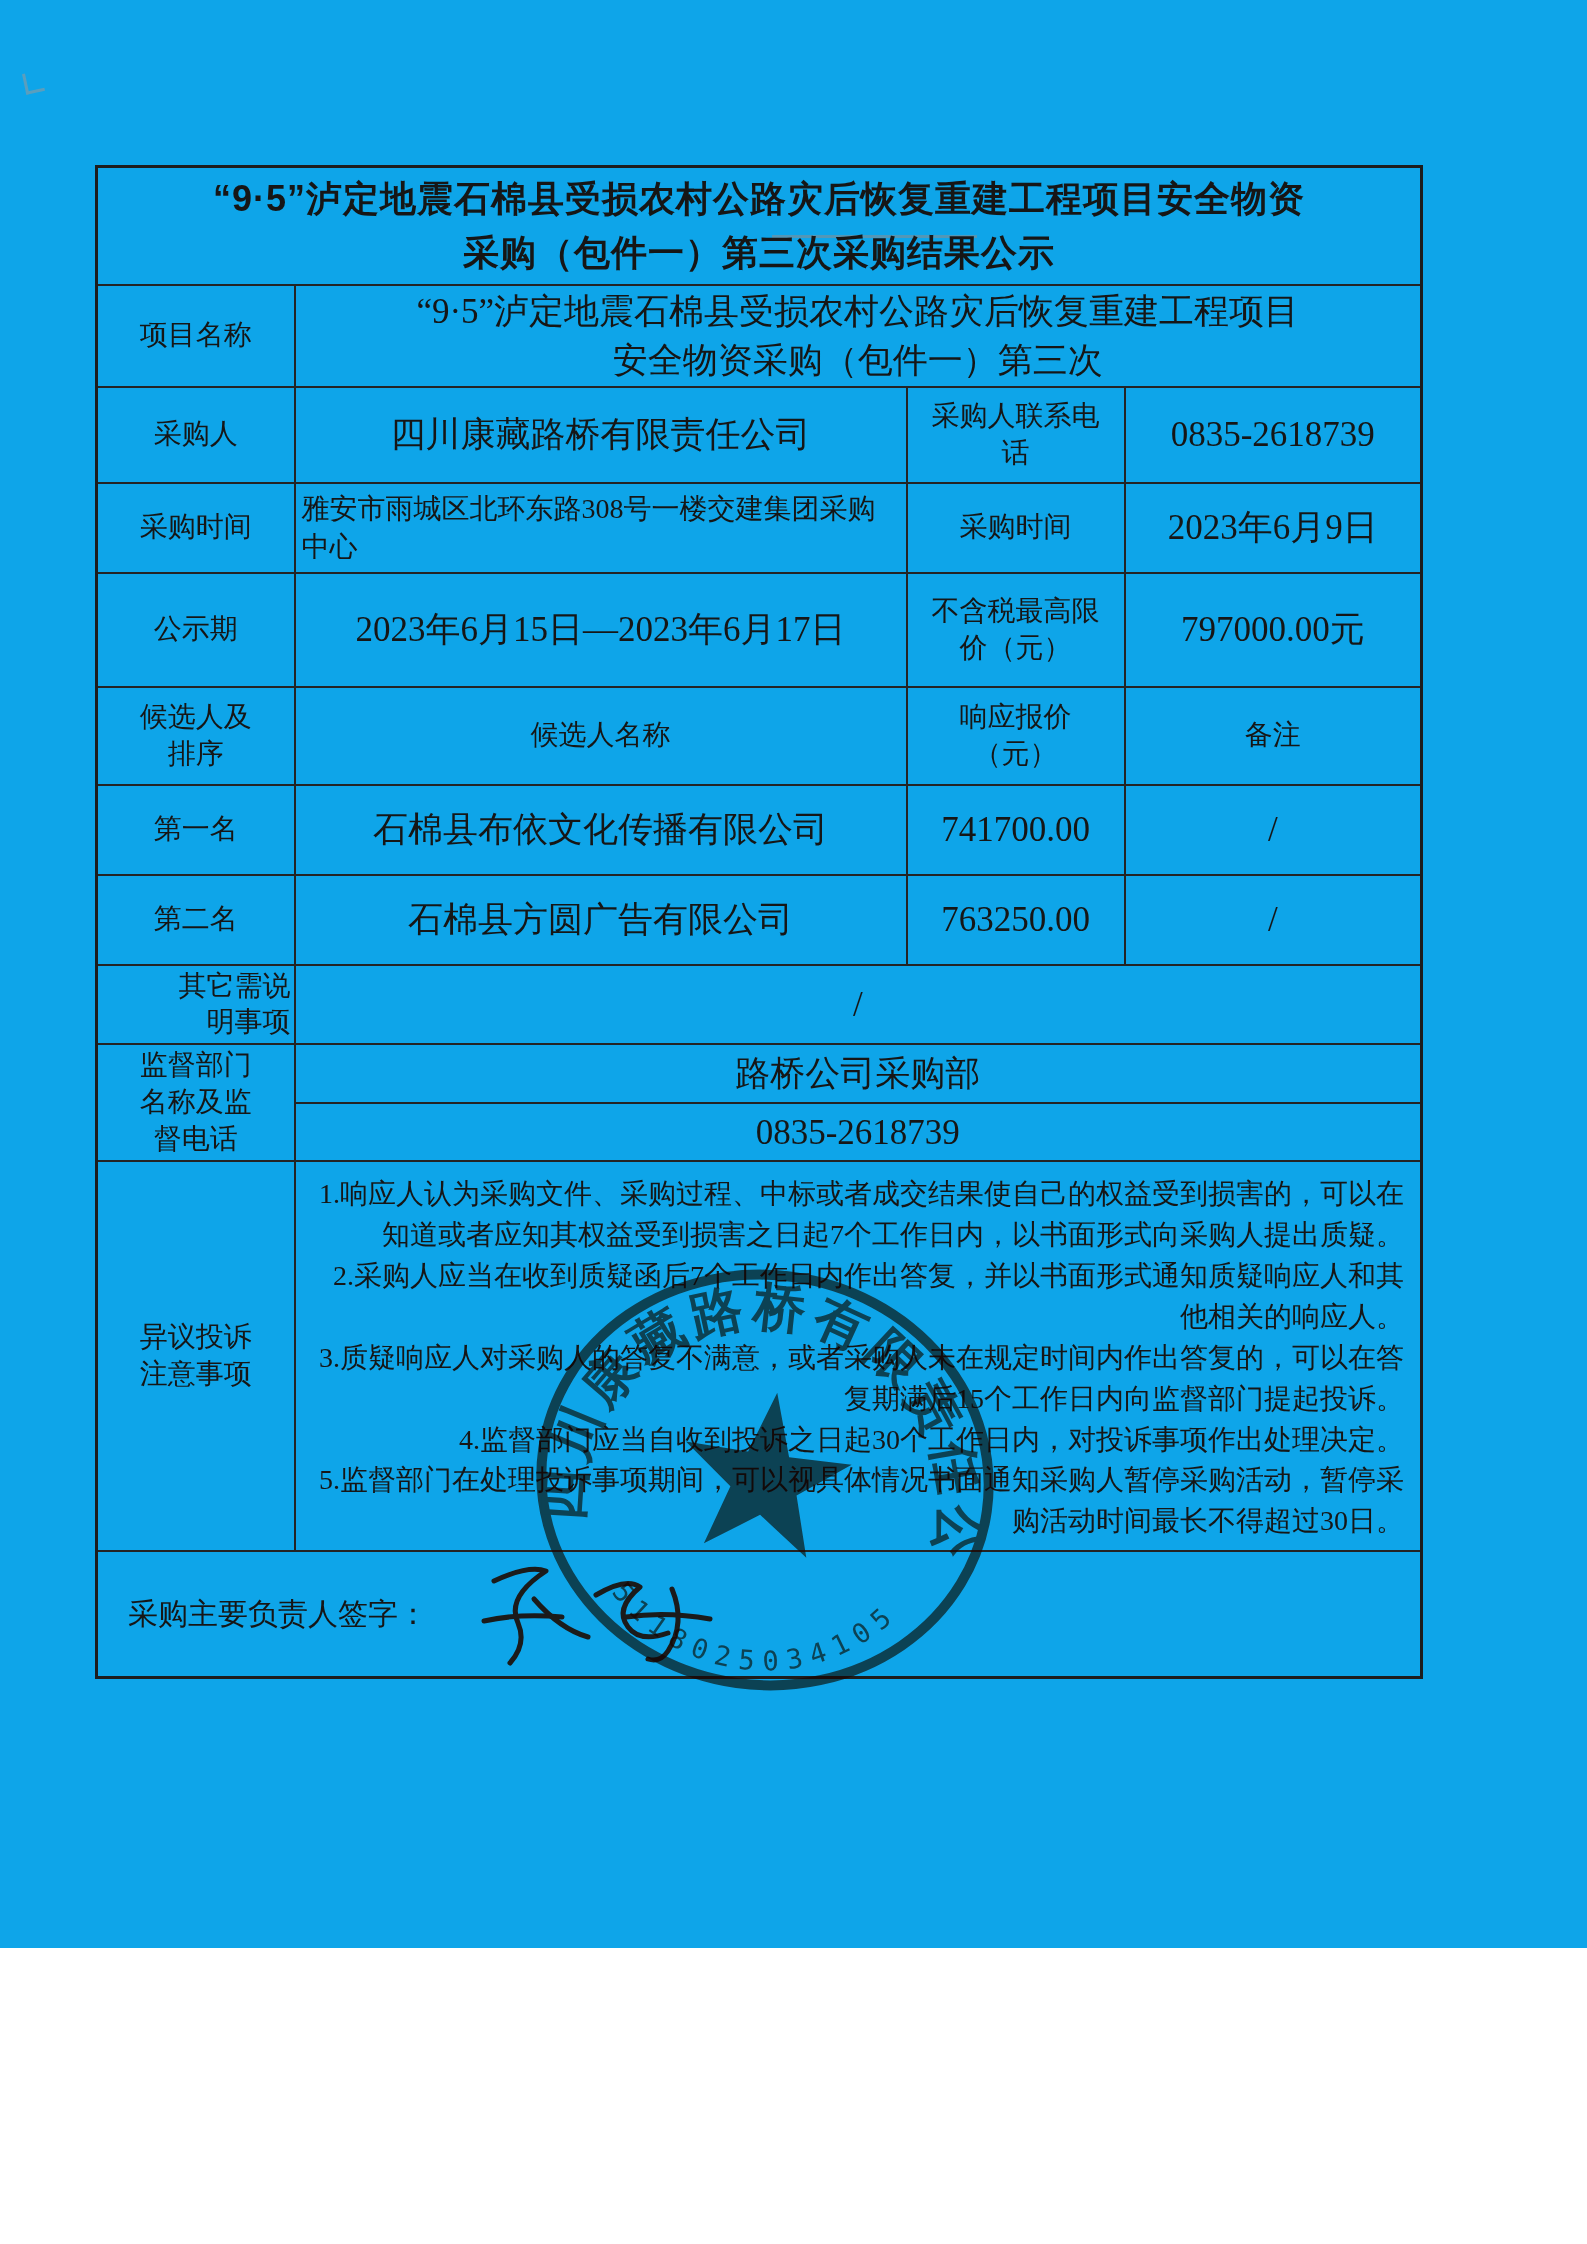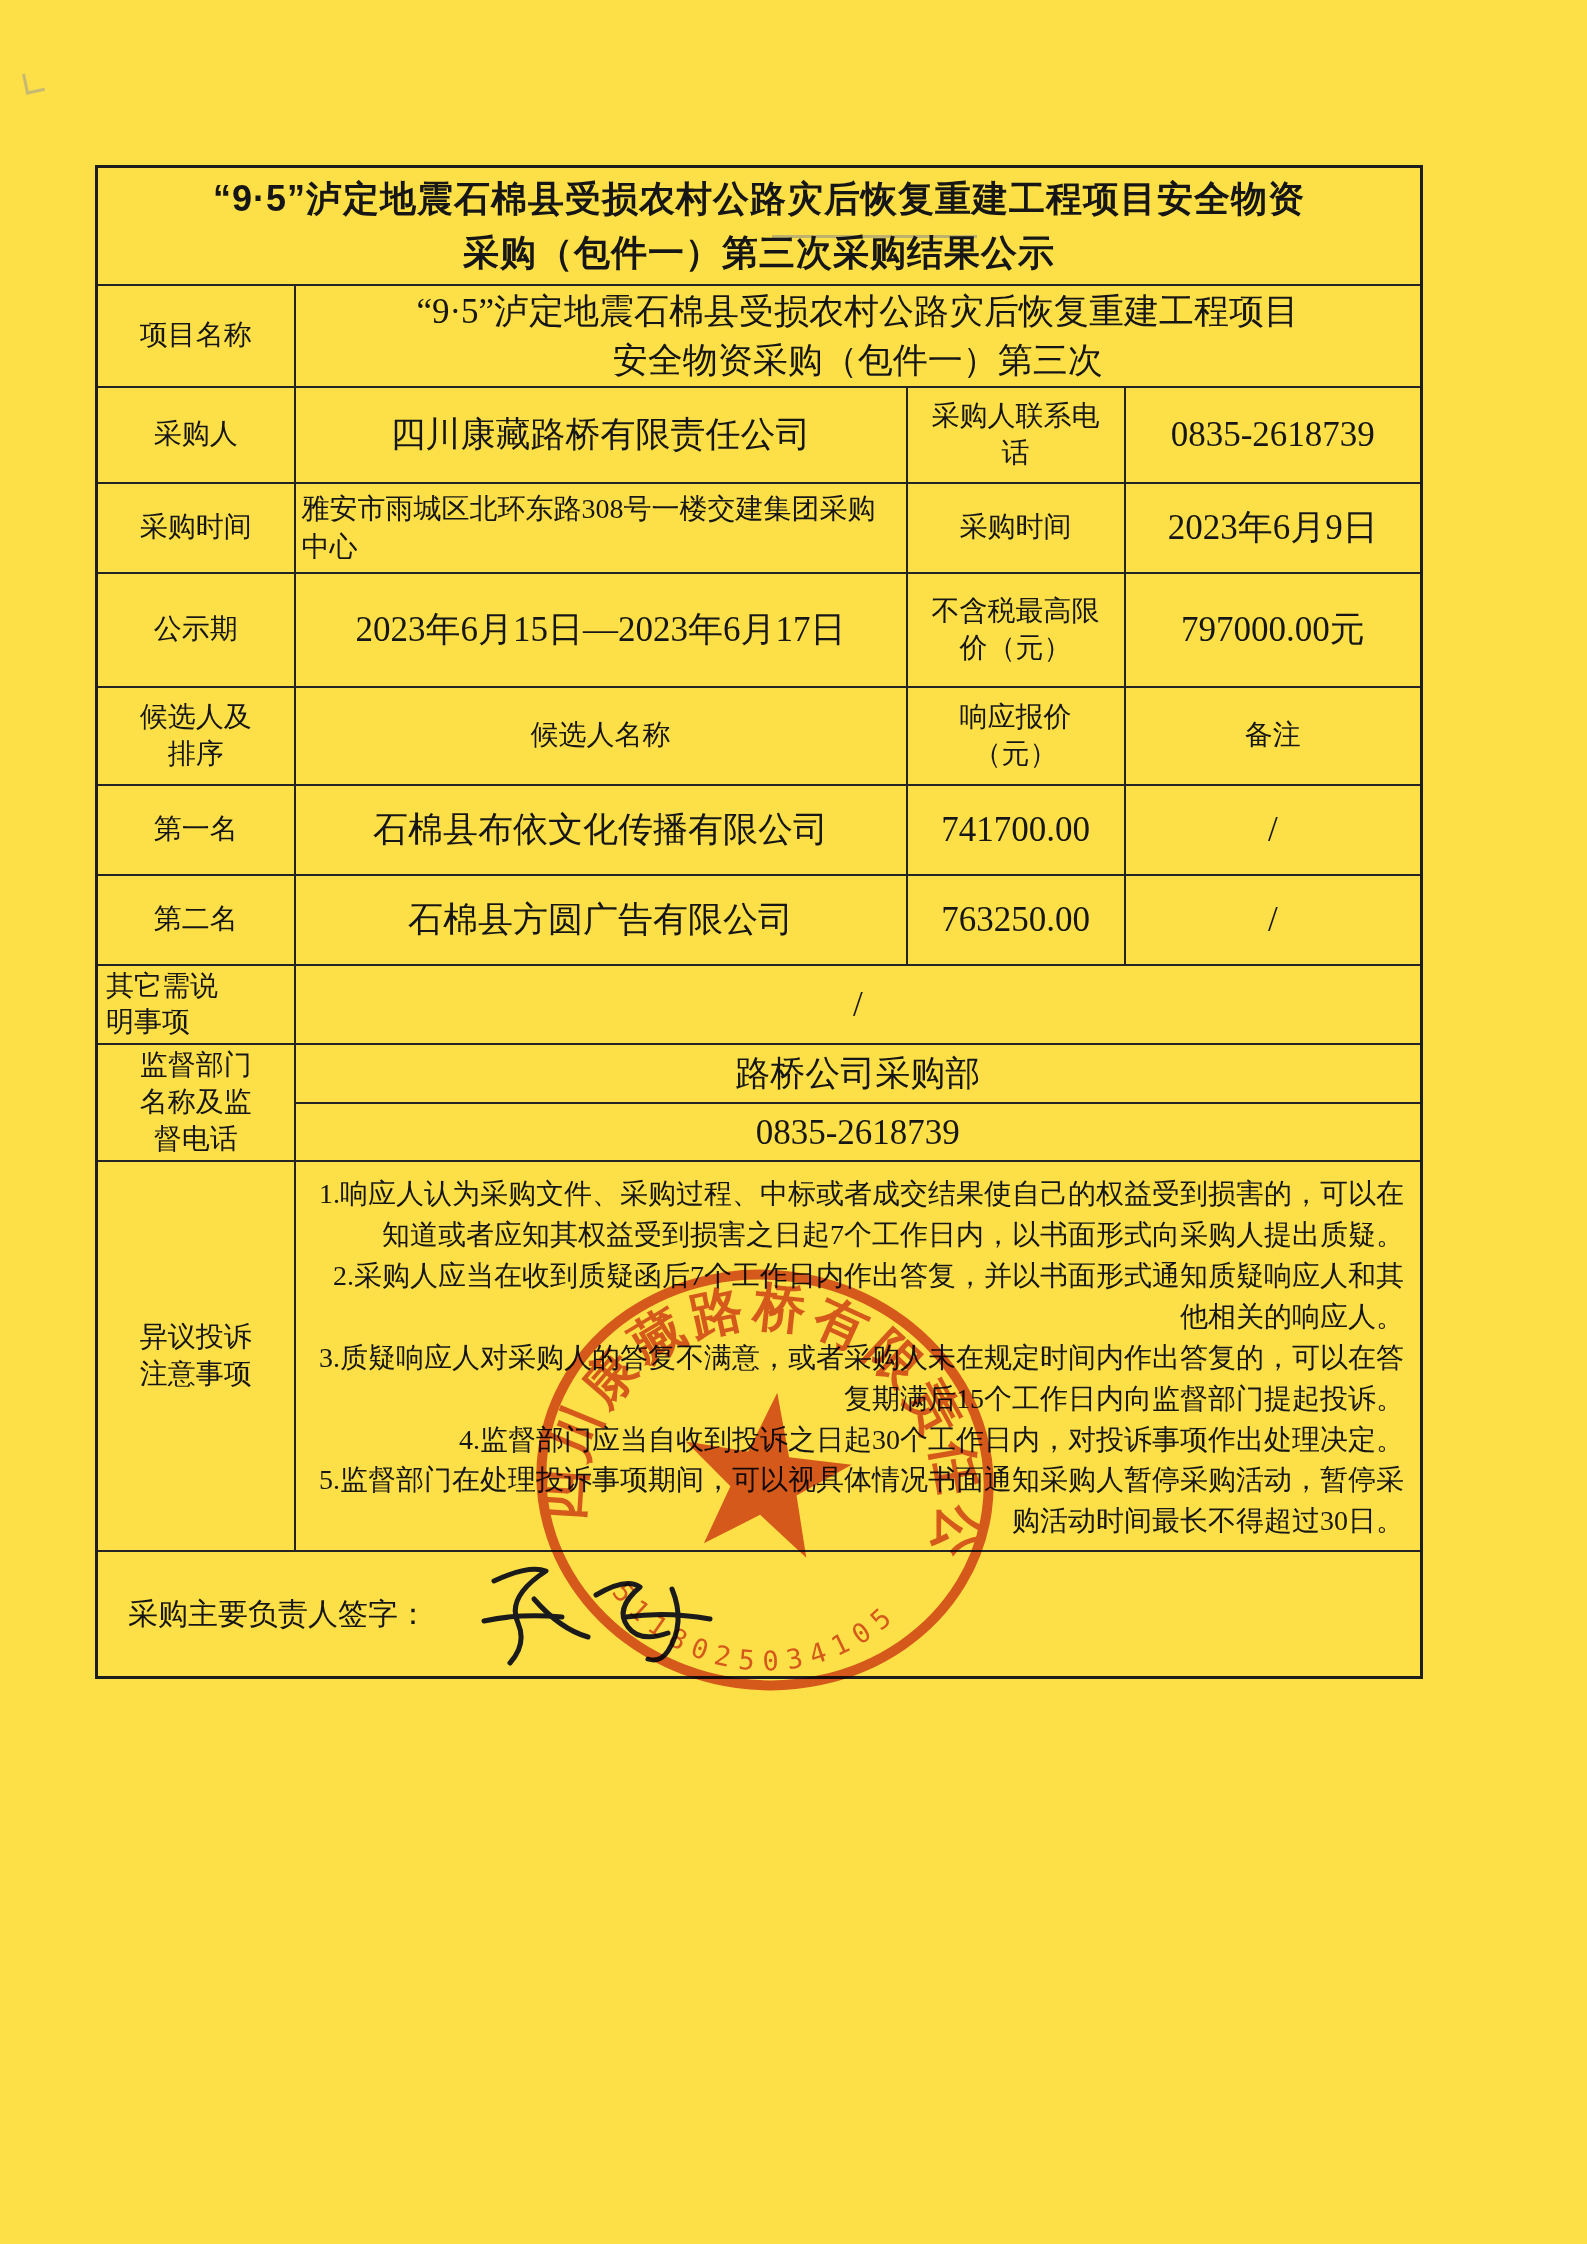--- a/index.html
+++ b/index.html
@@ -1,19 +1,19 @@
 <!DOCTYPE html>
 <html><head>
 <meta charset="utf-8">
 <style>
   html,body { margin:0; padding:0; background:#ffffff; }
   .page {
     position:relative;
-    width:1587px; height:2244px;
-    background:#fde047;
+    width:1587px; height:1948px;
+    background:#0ea5e9;
     overflow:hidden;
     font-family:"Liberation Serif","DejaVu Serif",serif;
     color:#161616;
   }
   
   .pencil-mark {
     position:absolute; left:24px; top:72px; width:16px; height:18px;
     border-left:3px solid #9a9a9a; border-bottom:3px solid #9a9a9a;
     transform:rotate(-12deg); opacity:.55;
   }
@@ -38,21 +38,21 @@
 
   .title-cell {
     text-align:center; font-weight:bold; font-size:36px; line-height:1.5;
     font-family:"Liberation Sans","DejaVu Sans",sans-serif;
     letter-spacing:1px;
   }
   .lbl {
     text-align:center; font-size:28px; line-height:1.32;
     white-space:pre-line; padding:2px 3px;
   }
-  .lbl-left { text-align:left; padding-left:8px; }
+  .lbl-left { text-align:right; padding-left:8px; }
   .val { text-align:center; font-size:35px; line-height:1.4; }
   .val-left { text-align:left; font-size:28px; line-height:1.35; padding:2px 6px; }
   .val-2l { white-space:pre-line; }
 
   .notice { text-align:right; font-size:28px; line-height:1.46; padding:12px 16px 8px 14px; vertical-align:top; }
   .notice p { margin:0; }
 
   .sign-cell { text-align:left; font-size:30px; padding-left:30px; }
   .sign-label { vertical-align:middle; }
   .signature-svg { vertical-align:middle; margin-left:40px; }

